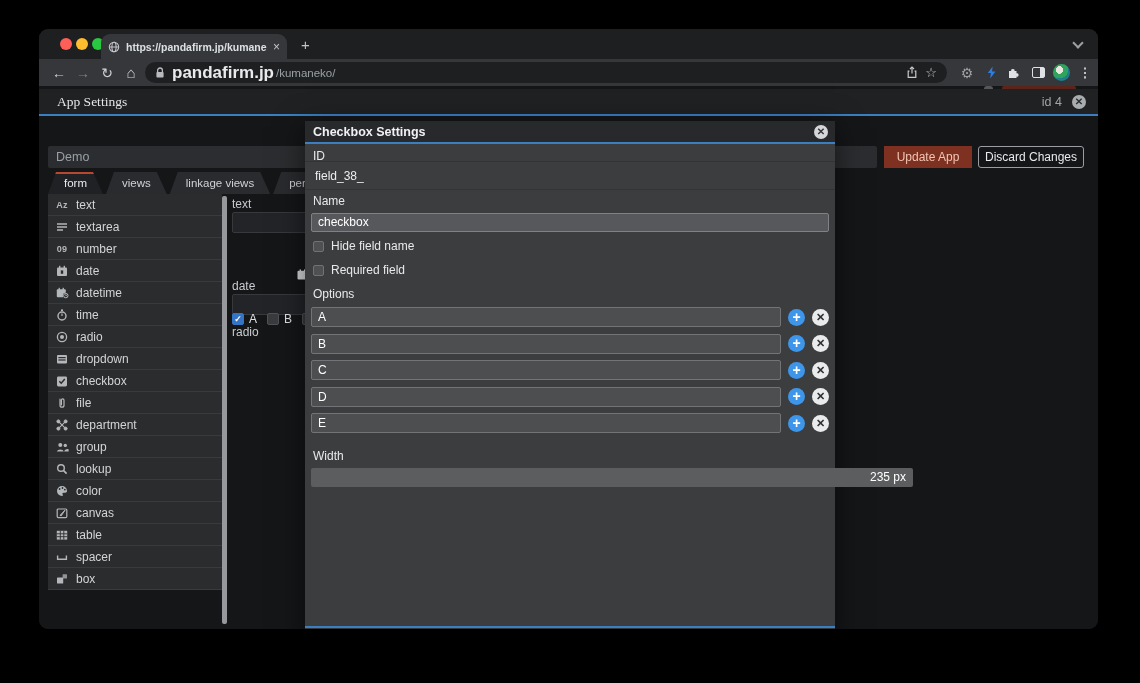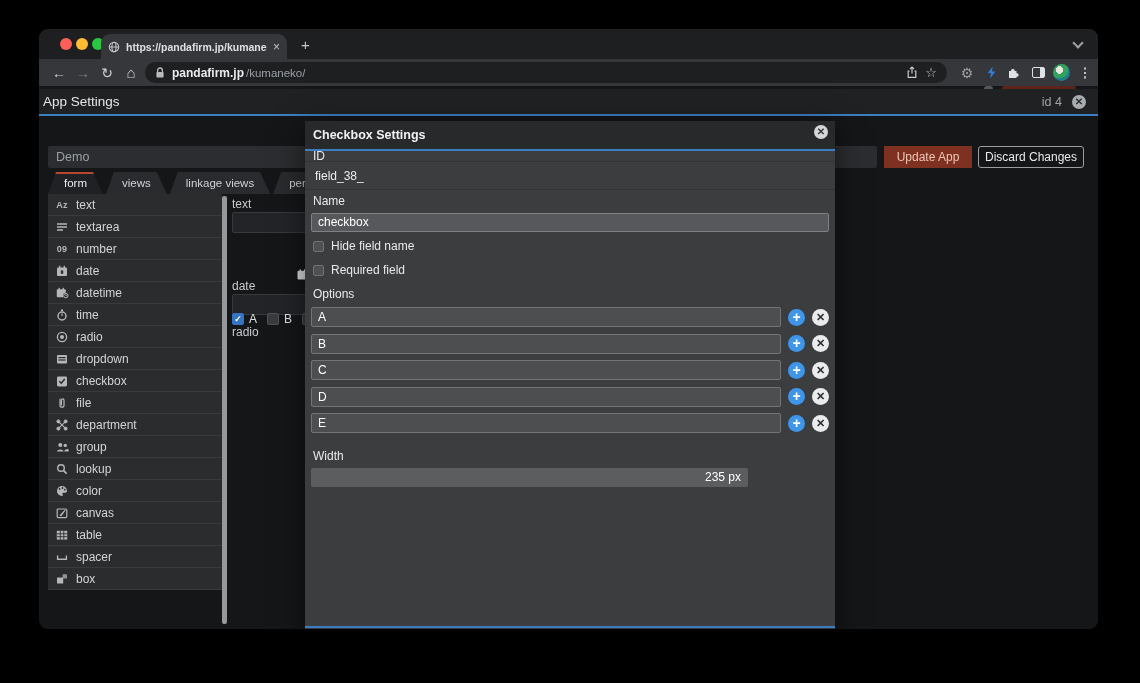--- a/index.html
+++ b/index.html
@@ -25,21 +25,21 @@
                       border-right:2px solid #9da0a3; border-bottom:2px solid #9da0a3;
                       transform:rotate(45deg); }
 
   
   #toolbar { position:absolute; left:0; top:30px; width:100%; height:27px; background:#35373a;
              display:flex; align-items:center; }
   .nav-ic { width:24px; text-align:center; font-size:14px; color:#cfd2d5; }
   .nav-ic.dim { color:#7e8185; }
   #omnibox { position:absolute; left:106px; top:3px; width:802px; height:21px; background:#1e1f21;
              border-radius:11px; display:flex; align-items:center; padding:0 10px; gap:7px; }
-  #omni-host { font-size:12px; font-weight:bold; color:#e8eaed; }
+  #omni-host { font-size:17px; font-weight:bold; color:#e8eaed; }
   #omni-path { font-size:11.5px; color:#9aa0a6; margin-left:-5px; }
   #omni-spacer { flex:1; }
   .pill-ic { color:#c8cbce; font-size:13px; }
   .tb-right { position:absolute; top:3px; width:20px; height:21px; display:flex;
               align-items:center; justify-content:center; }
   #avatar-icon { border-radius:50%; width:17px; height:17px;
        background:radial-gradient(circle at 38% 35%, #e9e6de 0 24%, #2ea45f 25% 55%, #1f7d8c 56% 78%, #e0902f 79%); }
   #sidebarpanel-icon { width:13px; height:11px; border:1.6px solid #dfe2e4; border-radius:2px; position:relative; }
   #sidebarpanel-icon::after { content:""; position:absolute; right:0; top:0; width:4px; height:100%; background:#dfe2e4; }
 
@@ -47,21 +47,21 @@
 
   
   #page { position:absolute; left:0; top:57px; width:1059px; height:543px; background:#151618; }
 
   
   #top-sliver-red { position:absolute; left:963px; top:0; width:74px; height:3px; background:#5c241a; border-radius:2px 2px 0 0; }
   #top-sliver-circle { position:absolute; left:945px; top:0; width:9px; height:3px; background:#55585b; border-radius:4px 4px 0 0; }
 
   #page-header { position:absolute; left:0; top:3px; width:100%; height:27px; background:#202123;
                  border-bottom:2px solid #3b7ec2; display:flex; align-items:center; }
-  #page-title { margin-left:4px; font-size:13.5px; color:#e4e6e8; }
+  #page-title { margin-left:18px; font-size:13.5px; color:#e4e6e8;font-family:Liberation Serif, serif; }
   #header-right { position:absolute; right:12px; display:flex; align-items:center; gap:10px; }
   #app-id-label { font-size:12.5px; color:#a3a3a3; }
   .circle-close { width:14px; height:14px; border-radius:50%; background:#a9acaf; color:#2b2c2e;
                   font-size:10px; font-weight:bold; display:flex; align-items:center;
                   justify-content:center; line-height:1; }
 
   #appname-input { position:absolute; left:9px; top:60px; width:829px; height:22px; background:#2c2d30;
                    border-radius:2px; color:#9aa0a6; font-size:12.5px; line-height:22px; padding-left:8px; }
   #update-btn { position:absolute; left:845px; top:60px; width:88px; height:22px; background:#7e3121;
                 border-radius:0; color:#f0c5b5; font-size:12px; text-align:center; line-height:22px; }
@@ -94,21 +94,21 @@
   #date-cal-icon { position:absolute; left:258px; top:183px; color:#d8dadc; }
   #preview-checks { position:absolute; left:193px; top:226px; display:flex; gap:10px; align-items:center; }
   .pchk { display:flex; align-items:center; gap:5px; color:#dfe1e3; font-size:12px; }
   .pbox { width:12px; height:12px; border-radius:2px; background:#3a3b3f; border:1px solid #515257; }
   .pbox.on { background:#3573c4; border-color:#3573c4; color:#fff; font-size:9px; font-weight:bold;
              display:flex; align-items:center; justify-content:center; line-height:1; }
 
   
   #modal { position:absolute; left:266px; top:35px; width:530px; height:527px; background:#3c3d3f;
            box-shadow:0 6px 28px rgba(0,0,0,.55); }
-  #modal-header { position:absolute; left:0; top:0; width:100%; height:30px; background:#28292b;
+  #modal-header { position:absolute; left:0; top:0; width:100%; height:23px; background:#28292b;
                   border-bottom:2px solid #3b7ec2; display:flex; align-items:center; }
   #modal-title { margin-left:8px; font-size:12.5px; font-weight:bold; color:#f0f1f3; }
   #modal-close { position:absolute; right:7px; top:4px; width:14px; height:14px; border-radius:50%;
                  background:#d4d6d8; color:#323336; font-size:10px; font-weight:bold;
                  display:flex; align-items:center; justify-content:center; line-height:1; }
   .m-label { position:absolute; left:8px; color:#e7e9eb; font-size:12px; }
   #m-id-border1 { position:absolute; left:0; top:40px; width:100%; border-bottom:1px solid #323335; }
   #m-id-value { position:absolute; left:10px; top:48px; color:#eceef0; font-size:12px; }
   #m-id-border2 { position:absolute; left:0; top:68px; width:100%; border-bottom:1px solid #333437; }
   #m-name-input { position:absolute; left:6px; top:92px; width:518px; height:19px; background:#56585b;
@@ -118,21 +118,21 @@
              color:#e7e9eb; font-size:12px; }
   .m-box { width:11px; height:11px; background:#4e5052; border:1px solid #707275; border-radius:2px; }
   #options-list { position:absolute; left:6px; top:186px; width:518px; }
   .opt-row { height:20px; margin-bottom:6.5px; display:flex; align-items:center; gap:7px; }
   .opt-input { flex:1; height:20px; background:#4c4e50; border:1px solid #727477; border-radius:2px;
                color:#fff; font-size:12px; line-height:18px; padding-left:6px; }
   .circle-btn { width:17px; height:17px; border-radius:50%; display:flex; align-items:center;
                 justify-content:center; line-height:1; flex:0 0 auto; }
   .circle-btn.add { background:#3e96ea; color:#fff; font-size:14px; font-weight:bold; padding-bottom:1px; }
   .circle-btn.del { background:#e9ebed; color:#303134; font-size:11px; font-weight:bold; }
-  #m-width-bar { position:absolute; left:6px; top:347px; width:437px; height:19px; background:#5b5d5f;
+  #m-width-bar { position:absolute; left:6px; top:347px; width:602px; height:19px; background:#5b5d5f;
                  border-radius:2px; color:#fff; font-size:12px; line-height:19px;
                  text-align:right; padding-right:7px; }
   #modal-footer { position:absolute; left:0; bottom:0; width:100%; height:22px; background:#343639;
                   border-top:2px solid #3b7ec2; display:flex; }
   .mf-btn { flex:1; text-align:center; font-size:13px; font-weight:bold; color:#54a1ee; line-height:20px; }
 </style>
 </head>
 <body>
 
 <div id="window">

